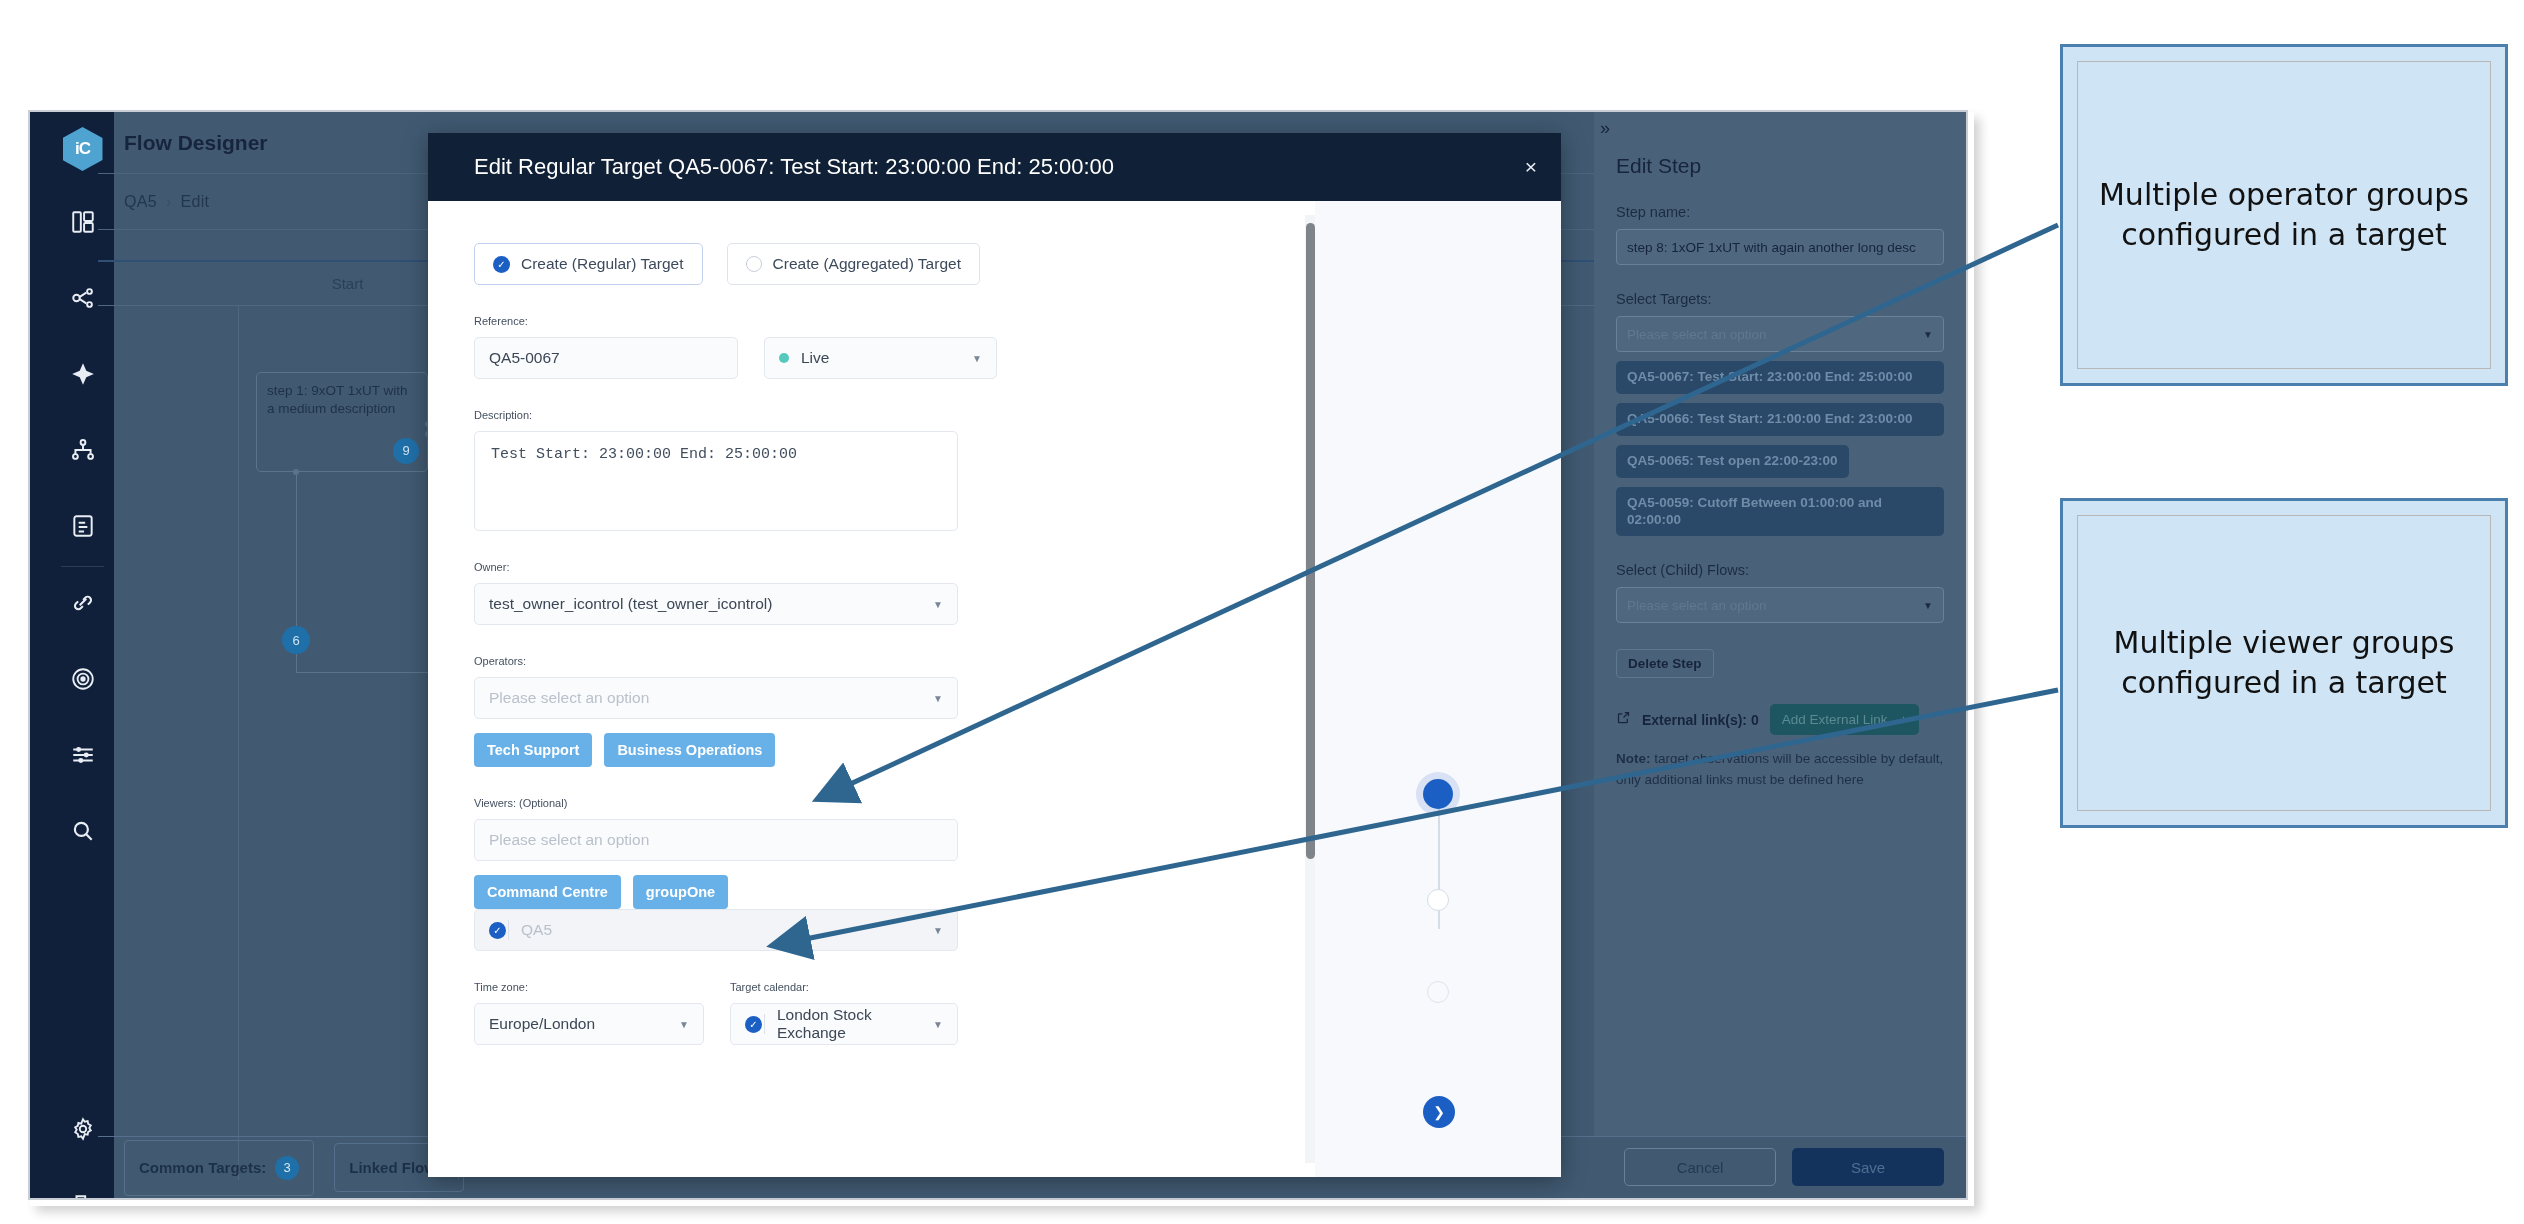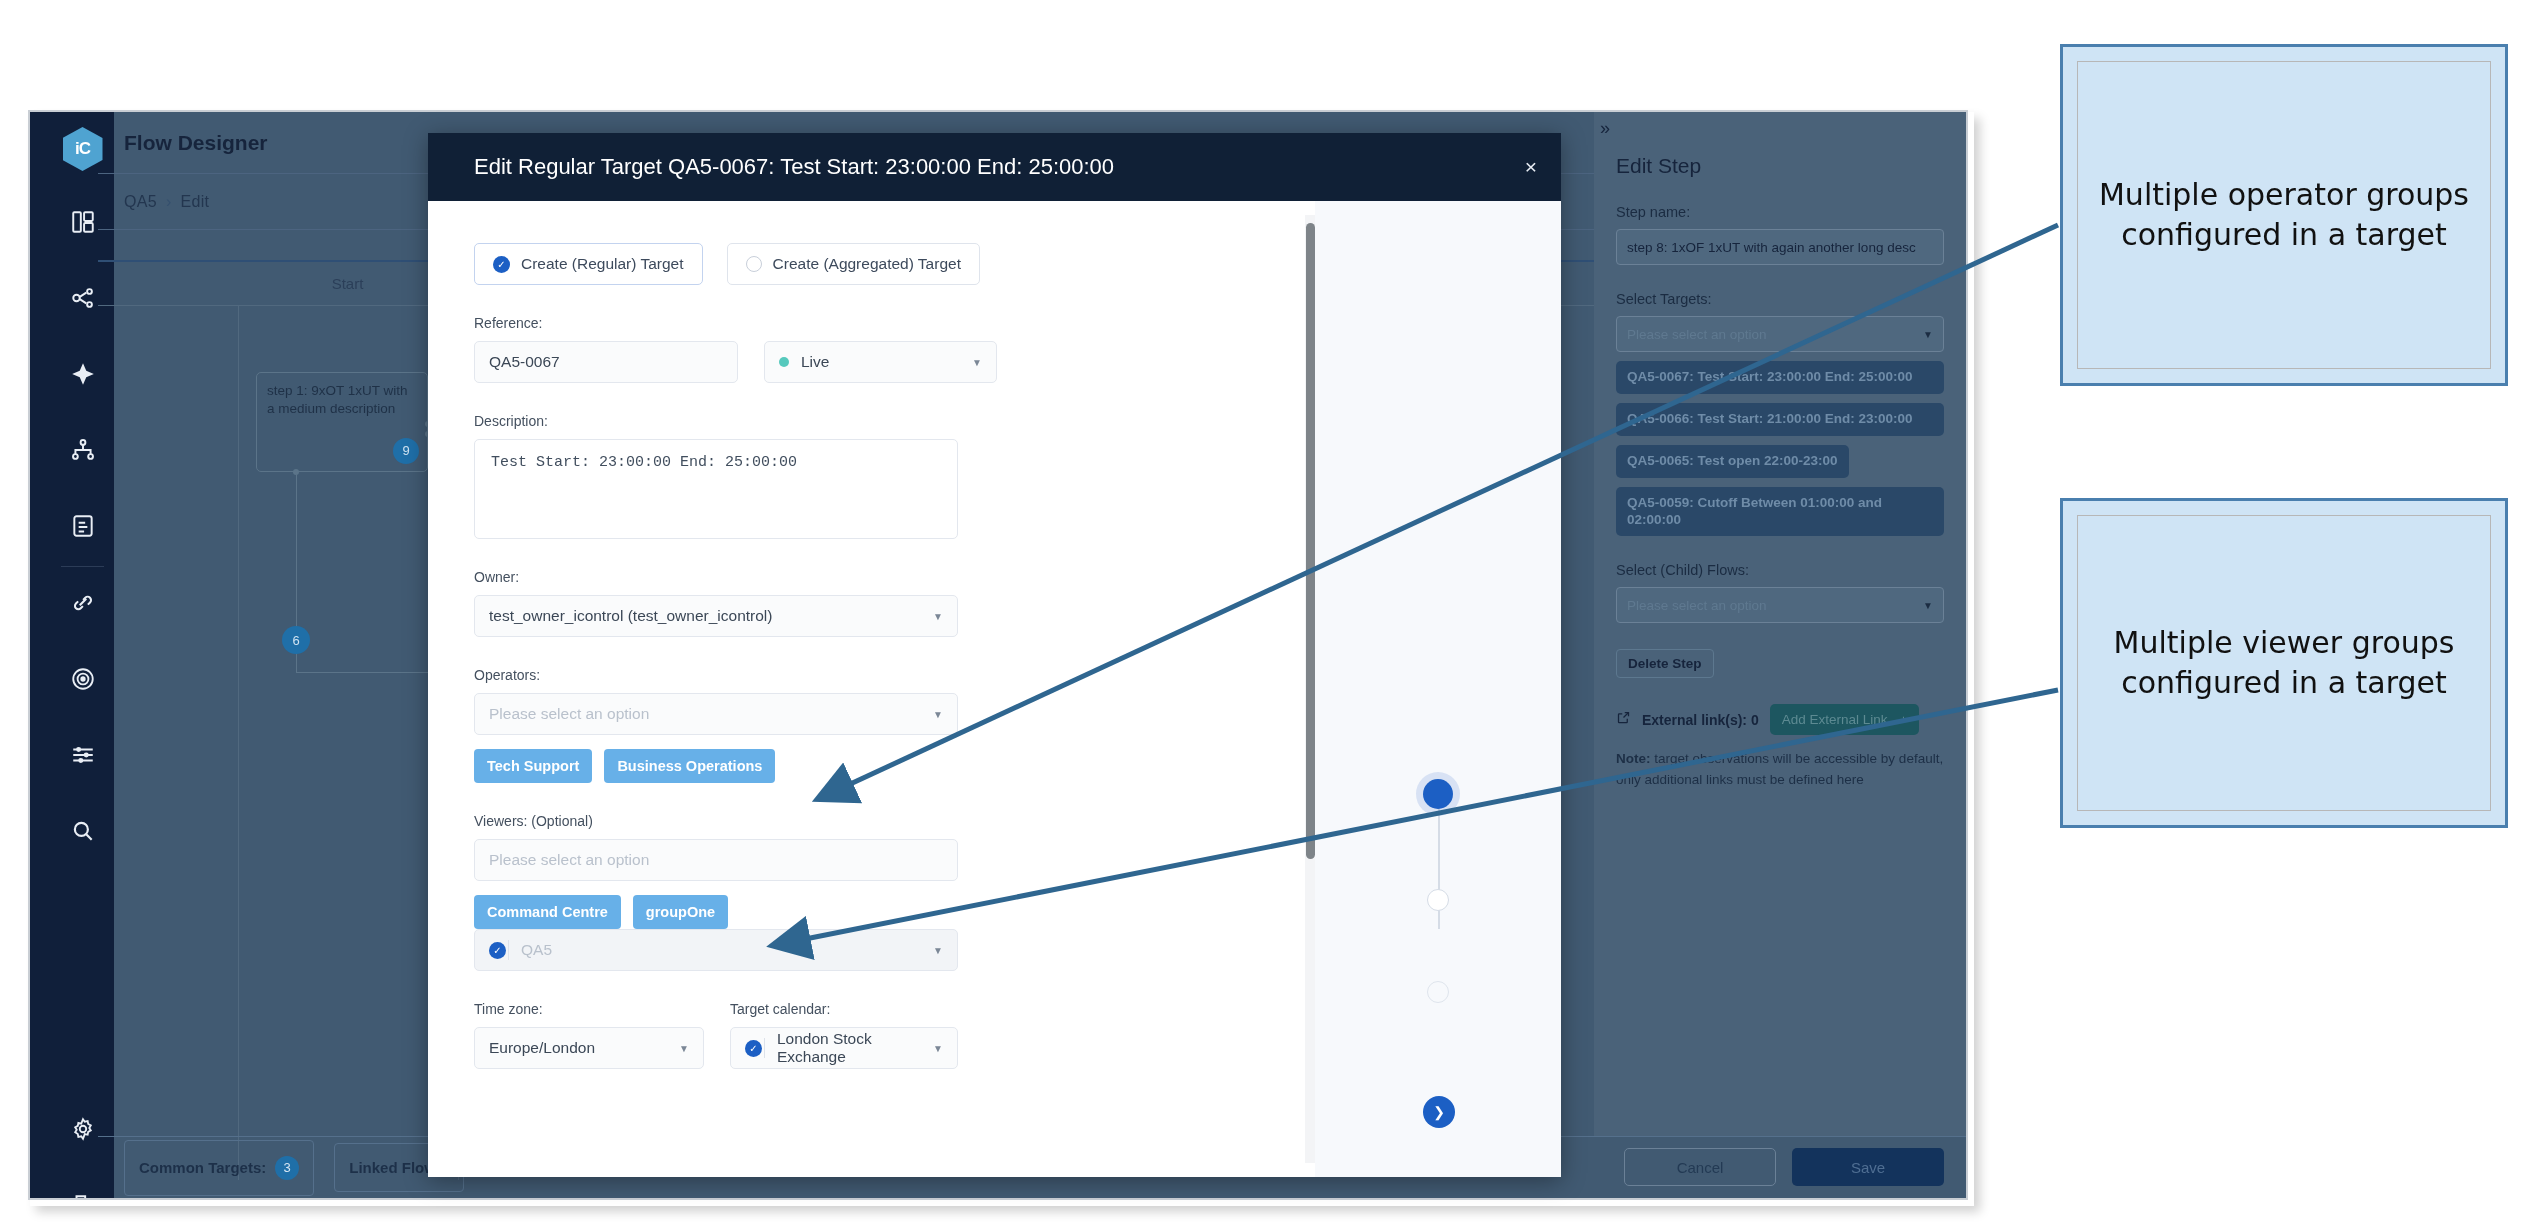--- a/index.html
+++ b/index.html
@@ -174,21 +174,21 @@
     border:1px solid #dfe4ec;border-radius:5px;padding:11px 18px;
     display:flex;align-items:center;gap:11px;font-size:15.5px;color:#3d4a5c;
   }
   .radio-box.sel{border-color:#c3d3ef;}
   .rad-on{
     width:17px;height:17px;border-radius:50%;background:#1c5fc4;
     display:flex;align-items:center;justify-content:center;color:#fff;font-size:10px;
   }
   .rad-off{width:16px;height:16px;border-radius:50%;border:1.5px solid #c8cfda;}
 
-  .f-label{font-size:14px;color:#44505f;margin:30px 0 10px 0;}
+  .f-label{font-size:11px;color:#44505f;margin:30px 0 10px 0;}
   .f-row{display:flex;gap:26px;}
   .f-input{
     height:42px;border:1px solid #e3e7ee;border-radius:5px;background:#fafbfc;
     display:flex;align-items:center;padding:0 14px;font-size:15.5px;color:#3b4756;
   }
   .f-input.ph{color:#b9c1cc;}
   .f-input.disabled{background:#f2f4f7;}
   .f-caret{margin-left:auto;color:#7b8796;font-size:10px;}
   .f-sep{width:1px;height:20px;background:#dde2ea;margin:0 12px 0 2px;}
   .dot-live{width:10px;height:10px;border-radius:50%;background:#56c9bd;margin-right:12px;}

